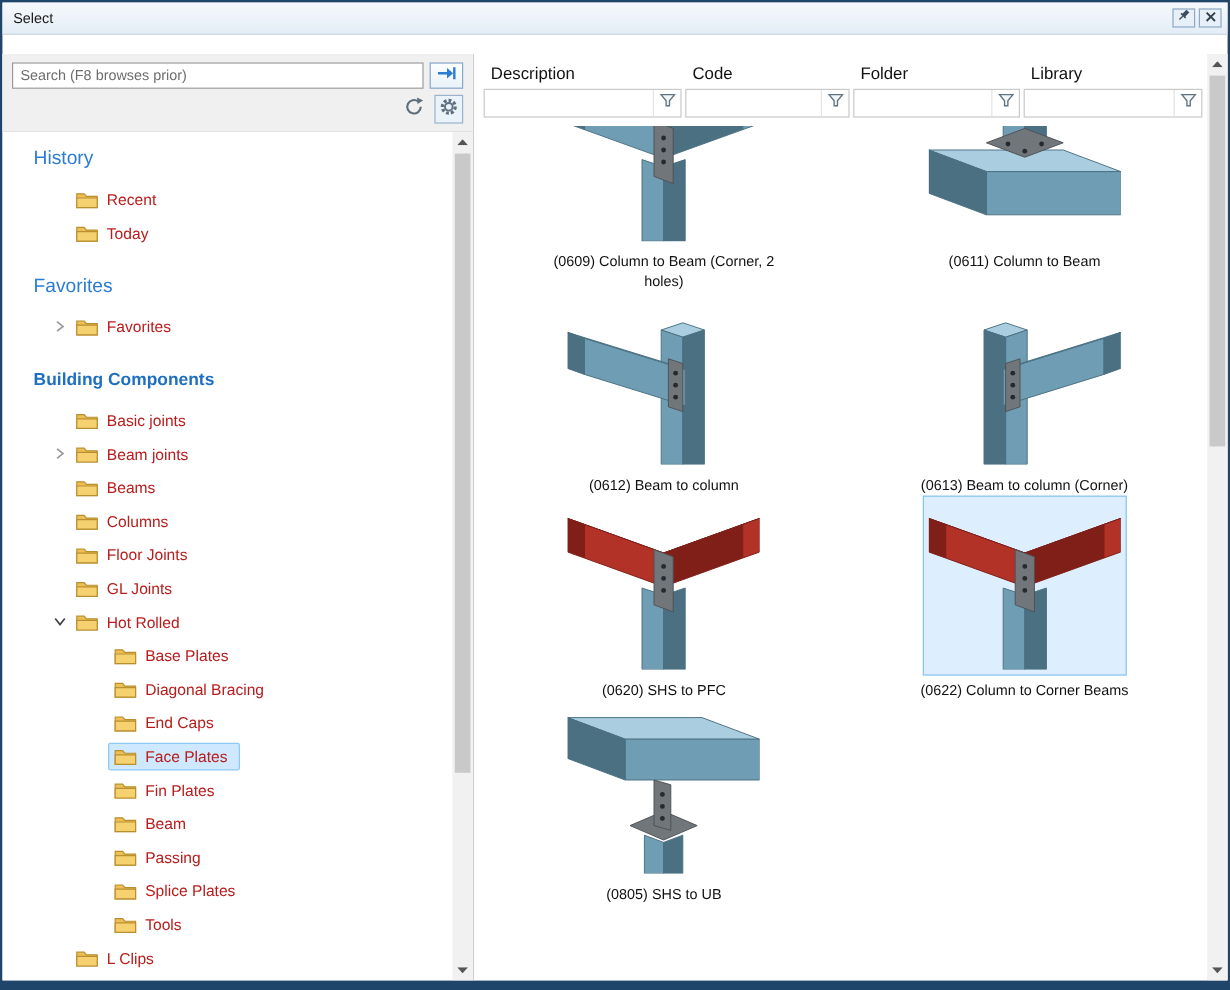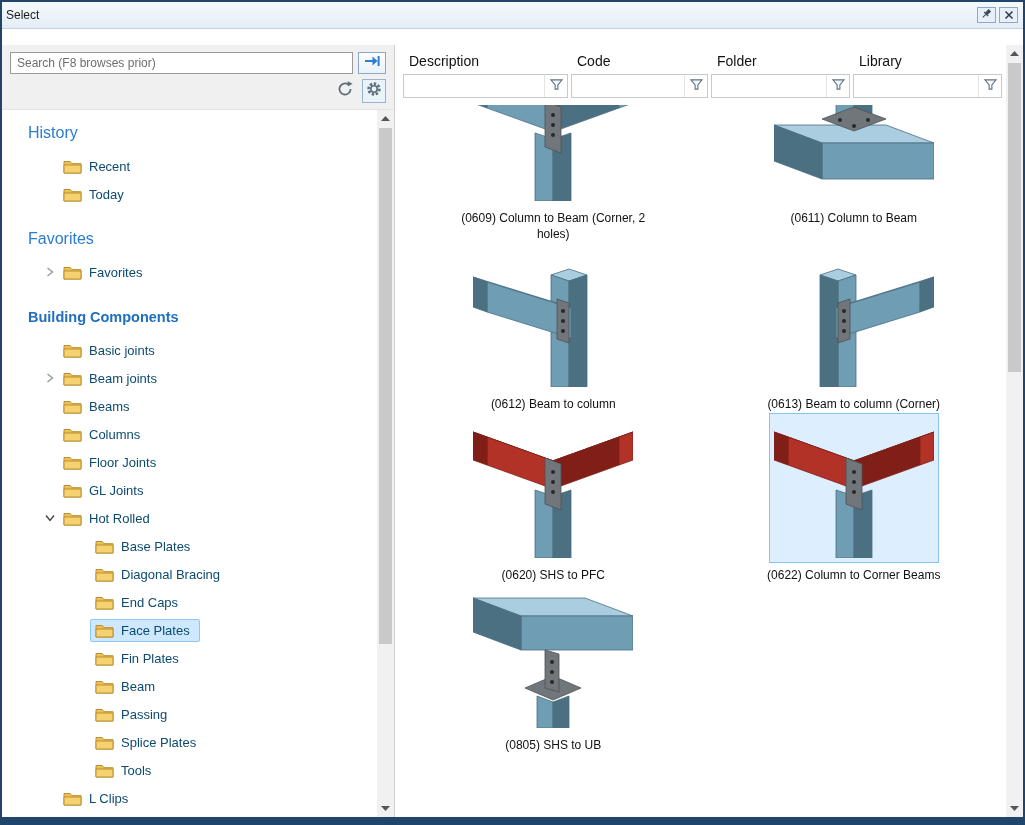--- a/index.html
+++ b/index.html
@@ -2,21 +2,21 @@
 <html><head>
 <meta charset="utf-8">
 <style>
   html,body{margin:0;padding:0;background:#fff;}
   .window{position:relative;width:1025px;height:825px;box-sizing:border-box;
     border:2px solid #20456b;border-bottom:8px solid #20456b;
     display:flex;flex-direction:column;font-family:"Liberation Sans",sans-serif;
     background:#fff;overflow:hidden;}
   
   .titlebar{height:26px;flex:none;background:linear-gradient(#f5f9fc,#e4edf6);
-    border-bottom:1px solid #c3d0dd;display:flex;align-items:center;padding:0 5px 0 4px;}
+    border-bottom:1px solid #c3d0dd;display:flex;align-items:center;padding:0 5px 0 9px;}
   .title{font-size:12px;color:#1a1a1a;flex:1;}
   .tb-btn{width:19px;height:16px;border:1px solid #8fa8c4;background:#e7f0f8;
     display:flex;align-items:center;justify-content:center;margin-left:3px;box-sizing:border-box;cursor:default;}
   
   .main{flex:1;display:flex;min-height:0;margin-top:16px;}
   .left{width:392px;flex:none;display:flex;flex-direction:column;border-right:1px solid #cfcfcf;min-height:0;background:#fff;}
   .toolbar{flex:none;background:#f0f0f0;padding:7px 8px 6px;border-bottom:1px solid #e3e3e3;}
   .search-row{display:flex;gap:5px;}
   .search-input{flex:1;height:22px;border:1px solid #9a9a9a;padding:0 6px;font-size:12px;
     font-family:inherit;color:#333;box-sizing:border-box;background:#fff;outline:none;}
@@ -33,21 +33,21 @@
   .section-row:first-child{margin-top:2px;}
   .section-label{color:#2b7cd3;font-size:16px;}
   .section-label.bold{font-weight:bold;color:#1e6fc0;font-size:14.5px;}
   .tree-row{height:28px;display:flex;align-items:center;}
   .tree-row.i1{padding-left:28px;}
   .tree-row.i2{padding-left:60px;}
   .chev{width:16px;height:16px;flex:none;display:flex;align-items:center;justify-content:center;}
   .chev-sp{width:16px;flex:none;display:inline-block;}
   .item-box{display:flex;align-items:center;gap:7px;padding:3px 9px 3px 4px;border:1px solid transparent;border-radius:2px;}
   .item-box.sel{background:#cde8ff;border-color:#8fc8f2;}
-  .item-label{color:#0c4a6e;white-space:nowrap;}
+  .item-label{color:#b91c1c;white-space:nowrap;}
   
   .right{flex:1;display:flex;min-width:0;min-height:0;background:#fff;}
   .right-content{flex:1;display:flex;flex-direction:column;min-width:0;padding:6px 2px 0 8px;}
   .grid-head{display:flex;flex:none;}
   .gcol{box-sizing:border-box;padding:2px 6px 4px;font-size:14px;color:#111;}
   .gcol.c0{width:168px;}.gcol.c1{width:140px;}.gcol.c2{width:142px;}.gcol.c3{flex:1;}
   .filter-row{display:flex;flex:none;margin-top:1px;}
   .fcell{box-sizing:border-box;height:24px;border:1px solid #c9c9c9;background:#fff;
     display:flex;justify-content:flex-end;align-items:center;margin-right:3px;}
   .fcell.c0{width:165px;}.fcell.c1{width:137px;}.fcell.c2{width:139px;}.fcell.c3{flex:1;margin-right:2px;}

